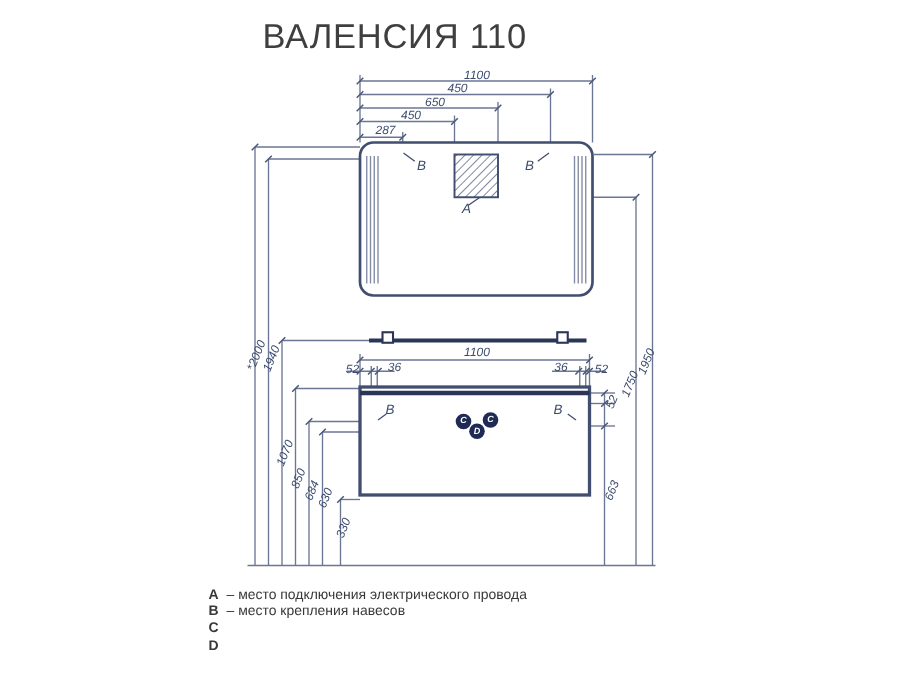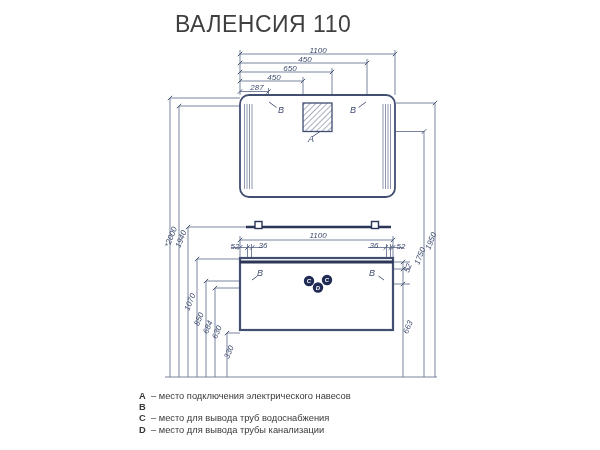--- a/index.html
+++ b/index.html
@@ -175,28 +175,27 @@
   <span class="ptlabel" style="left:353px;top:110px">B</span>
   <span class="ptlabel" style="left:260px;top:273px">B</span>
   <span class="ptlabel" style="left:372px;top:273px">B</span>
   <span class="circlbl" style="left:309px;top:281px">C</span>
   <span class="circlbl" style="left:327px;top:280px">C</span>
   <span class="circlbl" style="left:318px;top:287.5px">D</span>
 
   <div class="legend">
     <div class="row">
       <span class="k">A</span>
-      <span>– место подключения электрического навесов</span>
+      <span>– место подключения электрического провода</span>
     </div>
     <div class="row">
       <span class="k">B</span>
+      <span>– место крепления навесов</span>
     </div>
     <div class="row">
       <span class="k">C</span>
-      <span>– место для вывода труб водоснабжения</span>
     </div>
     <div class="row">
       <span class="k">D</span>
-      <span>– место для вывода трубы канализации</span>
     </div>
   </div>
 
 </div>
 
 </body></html>

